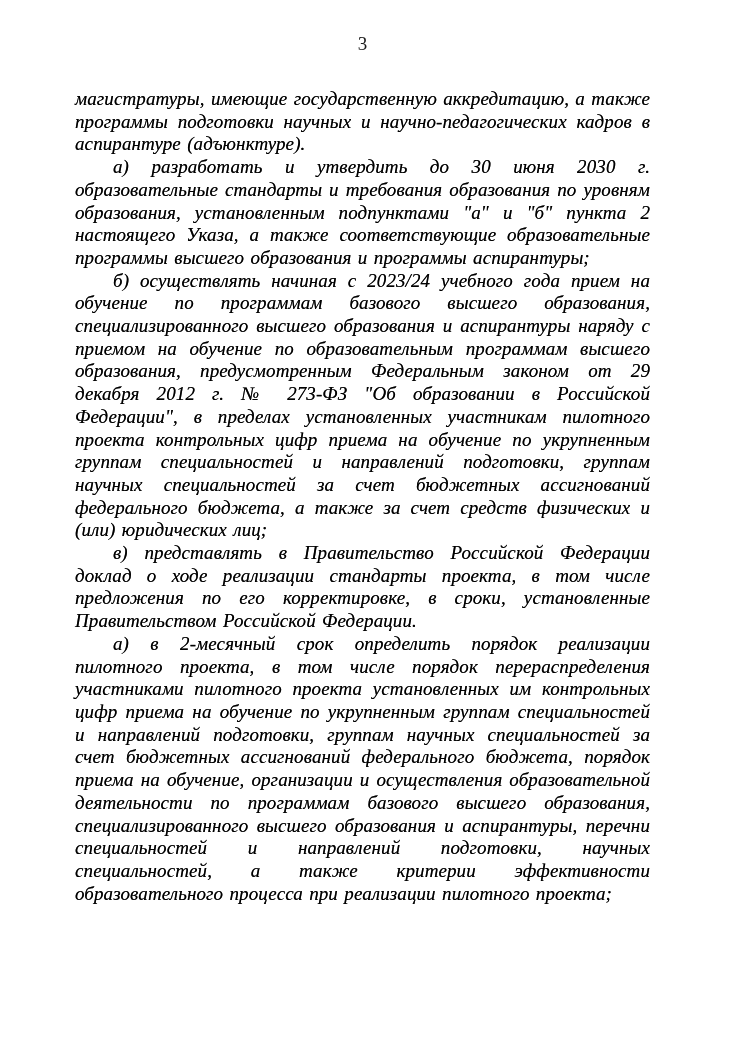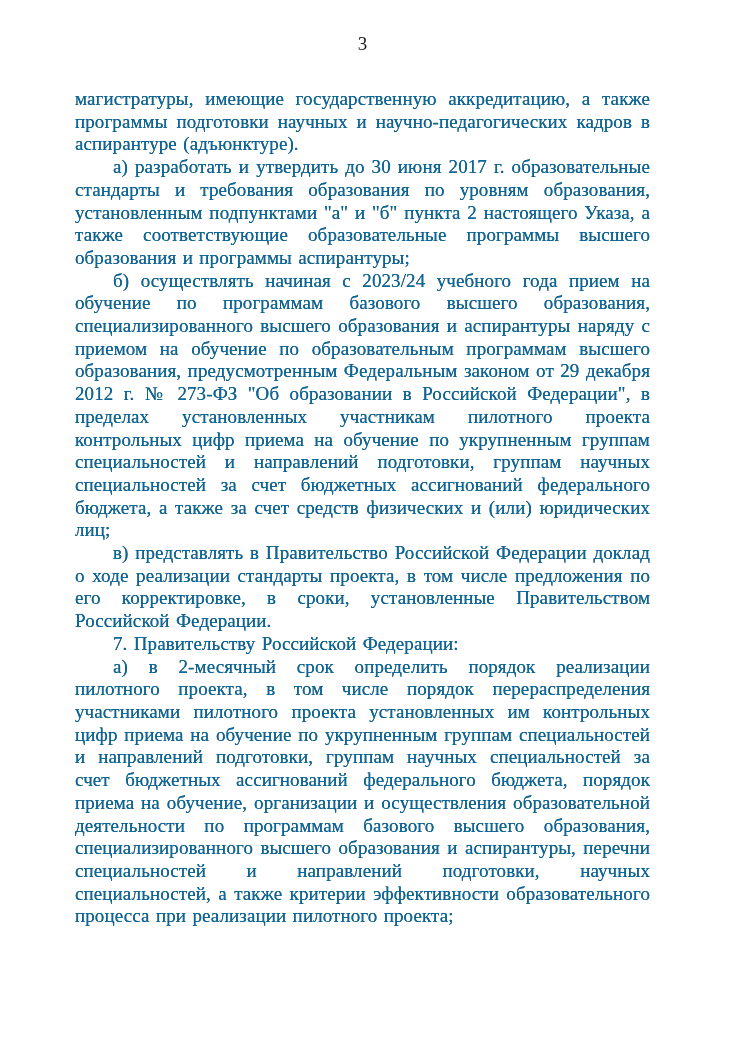--- a/index.html
+++ b/index.html
@@ -31,44 +31,44 @@
     color: #1a1a1a;
   }
   .body-text {
     position: absolute;
     top: 88px;
     left: 75px;
     width: 575px;
     font-size: 19px;
     line-height: 22.7px;
     text-align: justify;
-    color: #0369a1;
+    color: #000000;
     letter-spacing: 0.1px;
     word-spacing: 1.5px;
     text-shadow: 0 0 0.45px rgba(20,20,20,0.75);
+    font-style: italic;
   }
   .body-text p {
     margin: 0;
     padding: 0;
     text-align: justify;
     text-align-last: left;
   }
   .body-text p.indent {
     text-indent: 38px;
   }
 </style>
 </head>
 <body>
 
 <div class="page">
 
   <div class="page-number">3</div>
 
   <div class="body-text">
     <p>магистратуры, имеющие государственную аккредитацию, а также программы подготовки научных и научно-педагогических кадров в аспирантуре (адъюнктуре).</p>
-    <p class="indent">а) разработать и утвердить до 30 июня 2017 г. образовательные стандарты и требования образования по уровням образования, установленным подпунктами "а" и "б" пункта 2 настоящего Указа, а также соответствующие образовательные программы высшего образования и программы аспирантуры;</p>
+    <p class="indent">а) разработать и утвердить до 30 июня 2030 г. образовательные стандарты и требования образования по уровням образования, установленным подпунктами "а" и "б" пункта 2 настоящего Указа, а также соответствующие образовательные программы высшего образования и программы аспирантуры;</p>
     <p class="indent">б) осуществлять начиная с 2023/24 учебного года прием на обучение по программам базового высшего образования, специализированного высшего образования и аспирантуры наряду с приемом на обучение по образовательным программам высшего образования, предусмотренным Федеральным законом от 29 декабря 2012 г. № 273-ФЗ "Об образовании в Российской Федерации", в пределах установленных участникам пилотного проекта контрольных цифр приема на обучение по укрупненным группам специальностей и направлений подготовки, группам научных специальностей за счет бюджетных ассигнований федерального бюджета, а также за счет средств физических и (или) юридических лиц;</p>
     <p class="indent">в) представлять в Правительство Российской Федерации доклад о ходе реализации стандарты проекта, в том числе предложения по его корректировке, в сроки, установленные Правительством Российской Федерации.</p>
-    <p class="indent">7. Правительству Российской Федерации:</p>
     <p class="indent">а) в 2-месячный срок определить порядок реализации пилотного проекта, в том числе порядок перераспределения участниками пилотного проекта установленных им контрольных цифр приема на обучение по укрупненным группам специальностей и направлений подготовки, группам научных специальностей за счет бюджетных ассигнований федерального бюджета, порядок приема на обучение, организации и осуществления образовательной деятельности по программам базового высшего образования, специализированного высшего образования и аспирантуры, перечни специальностей и направлений подготовки, научных специальностей, а также критерии эффективности образовательного процесса при реализации пилотного проекта;</p>
   </div>
 
 </div>
 
 </body></html>

